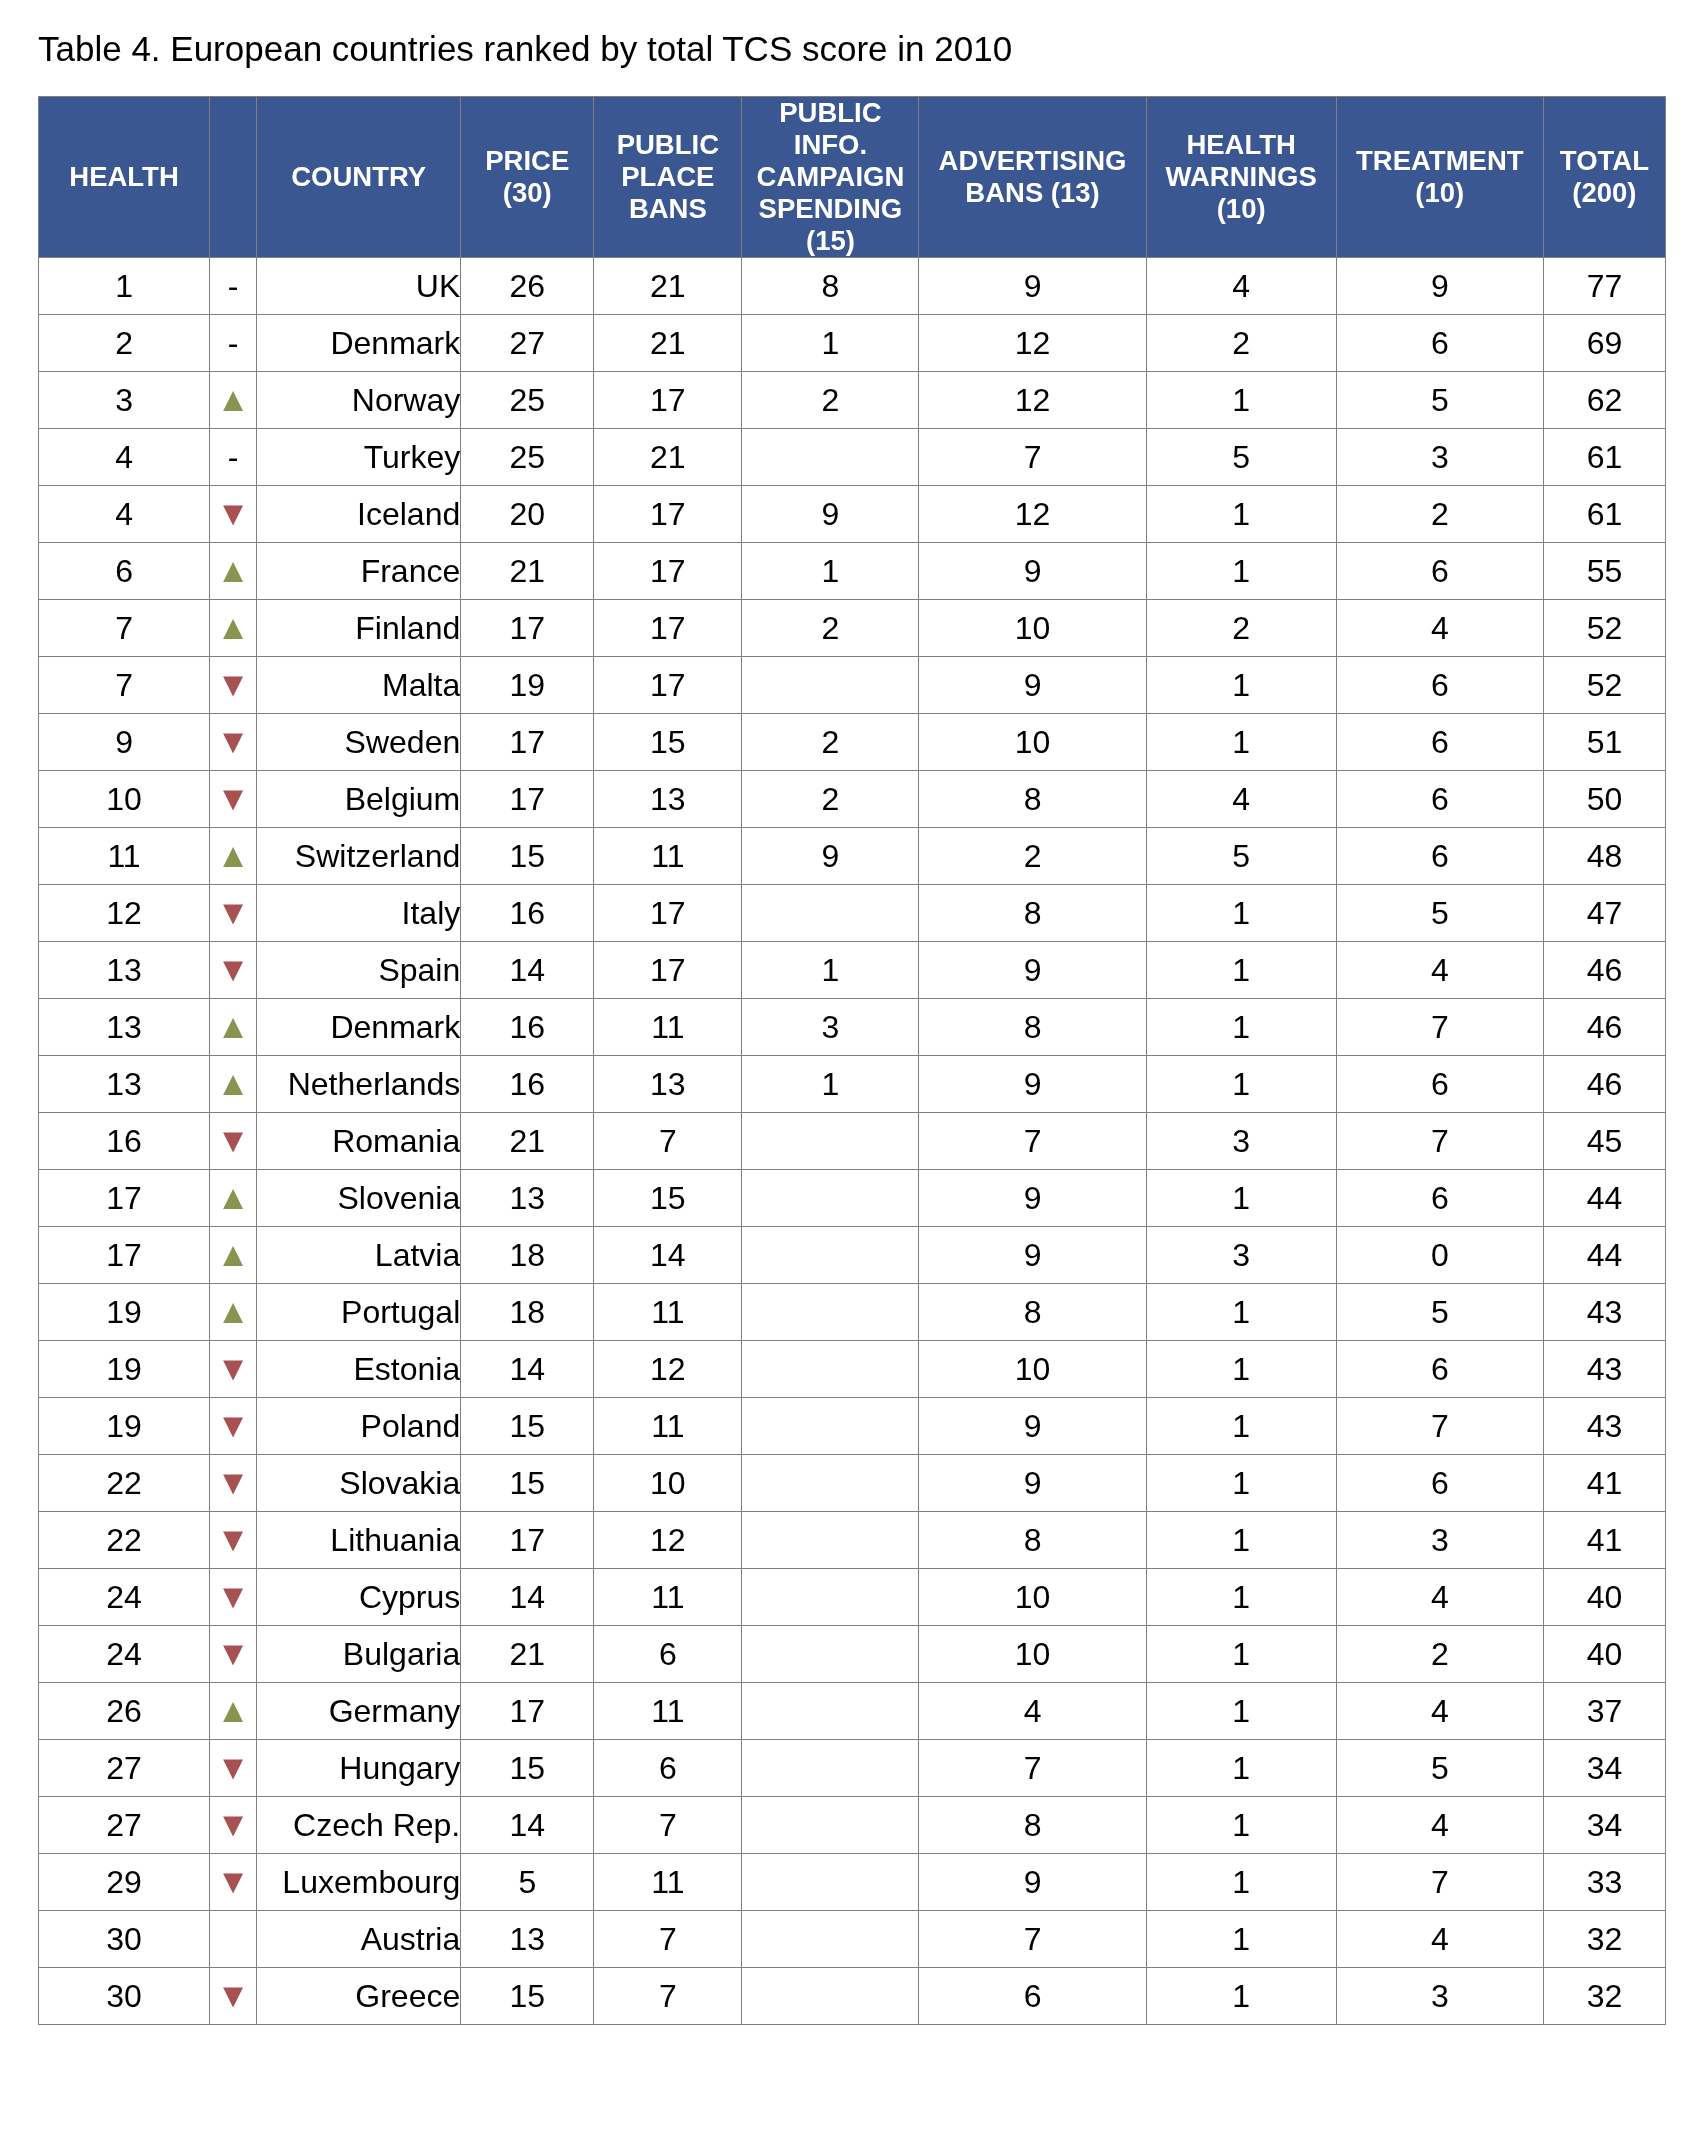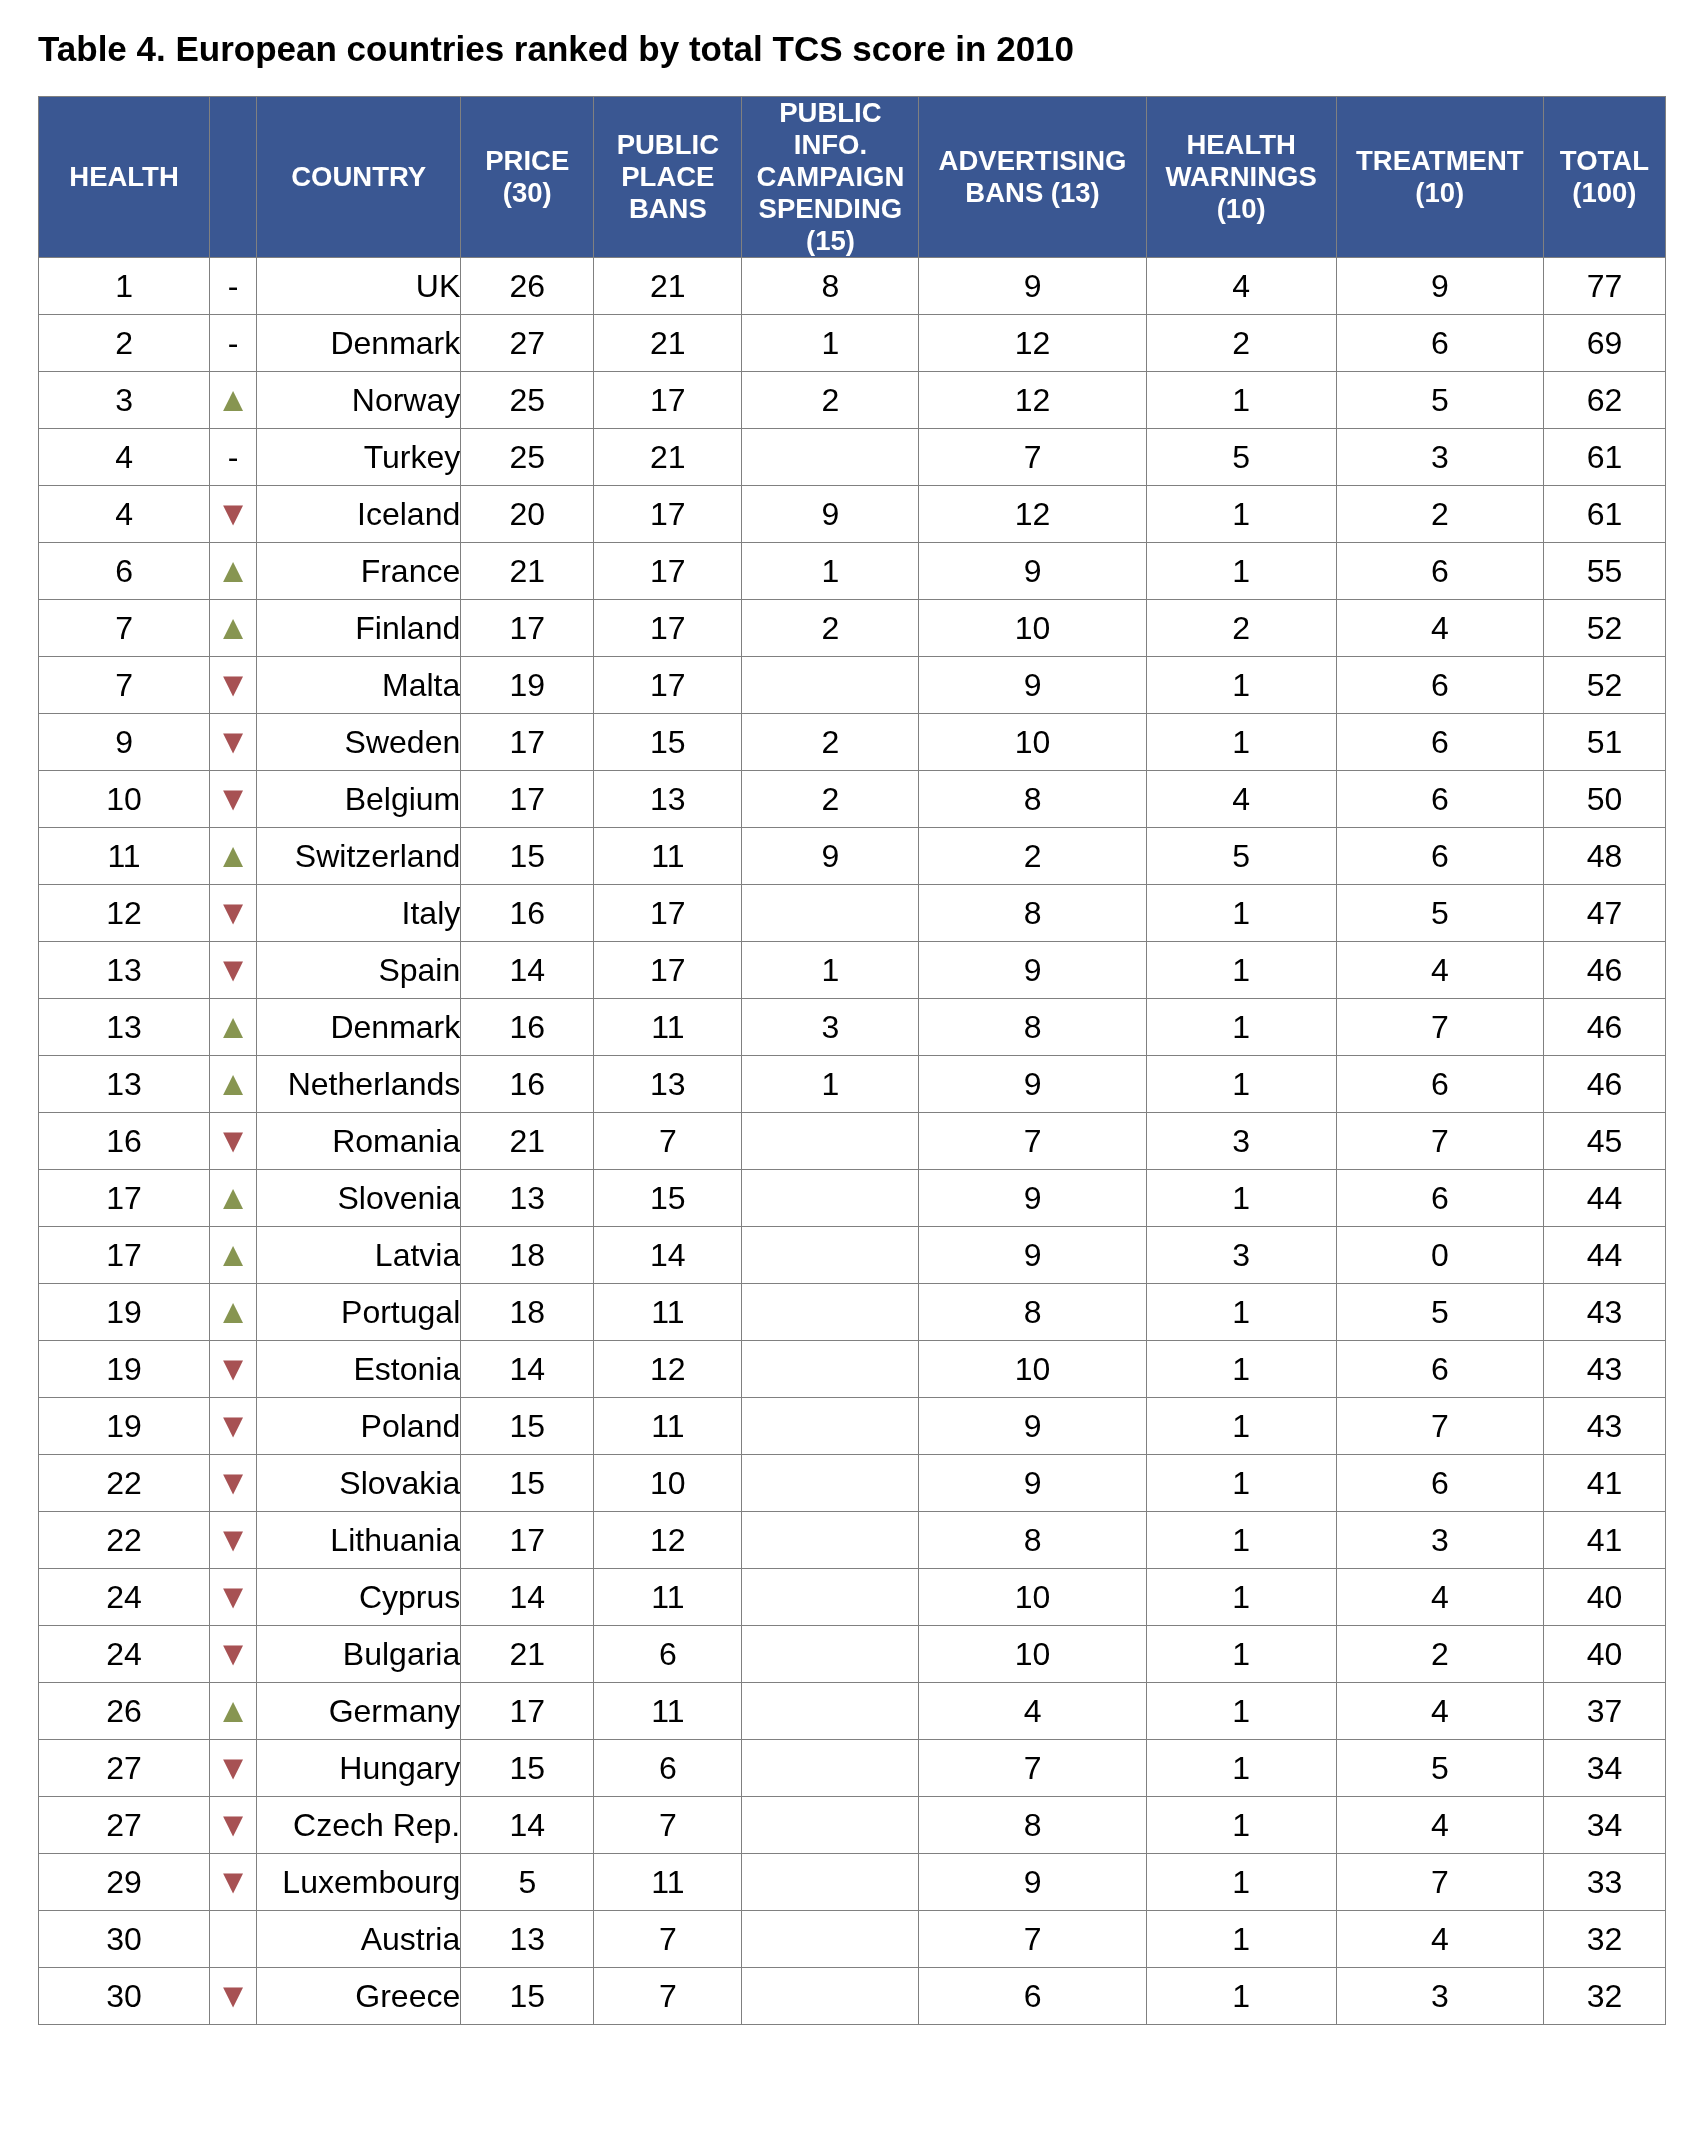--- a/index.html
+++ b/index.html
@@ -21,21 +21,21 @@
     width: 1708px;
     height: 2151px;
     font-family: "Liberation Sans", sans-serif;
     color: var(--body-text);
     position: relative;
   }
   .page-title {
     margin: 29px 0 0 38px;
     font-size: 35px;
     line-height: 1.15;
-    font-weight: bold;
+    font-weight: normal;
     color: var(--body-text);
   }
   table.tcs-table {
     border-collapse: collapse;
     table-layout: fixed;
     width: 1628px;
     margin: 27px 0 0 38px;
   }
   .tcs-table th, .tcs-table td {
     border: 1.5px solid var(--grid);
@@ -106,21 +106,21 @@
 SPENDING
 (15)</th>
       <th>ADVERTISING
 BANS (13)</th>
       <th>HEALTH
 WARNINGS
 (10)</th>
       <th>TREATMENT
 (10)</th>
       <th>TOTAL
-(100)</th>
+(200)</th>
     </tr>
   </thead>
   <tbody>
       <tr>
         <td class="col-rank">1</td>
         <td class="col-trend"><span class="trend dash">-</span></td>
         <td class="col-country">UK</td>
         <td class="col-price">26</td>
         <td class="col-public_place_bans">21</td>
         <td class="col-public_info_campaign">8</td>

